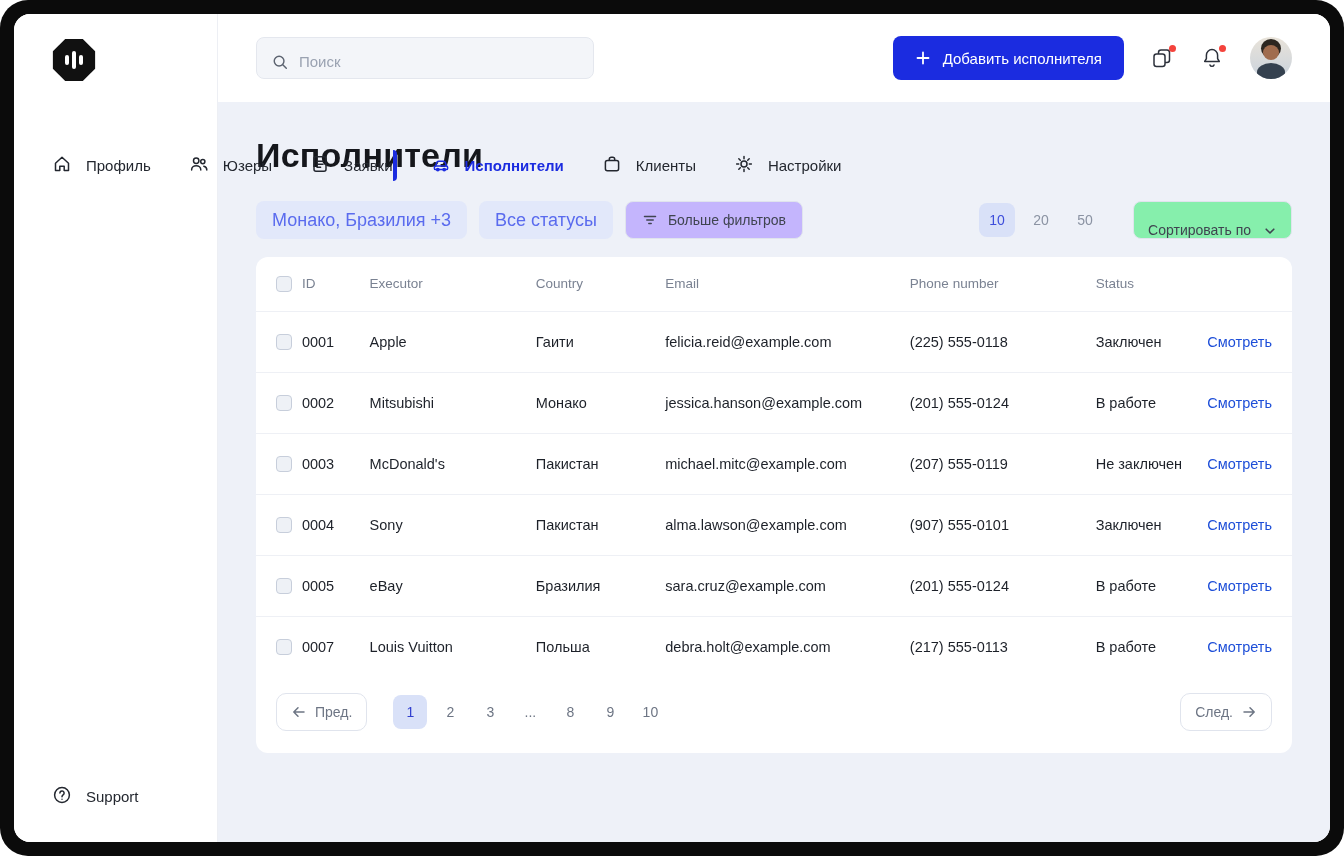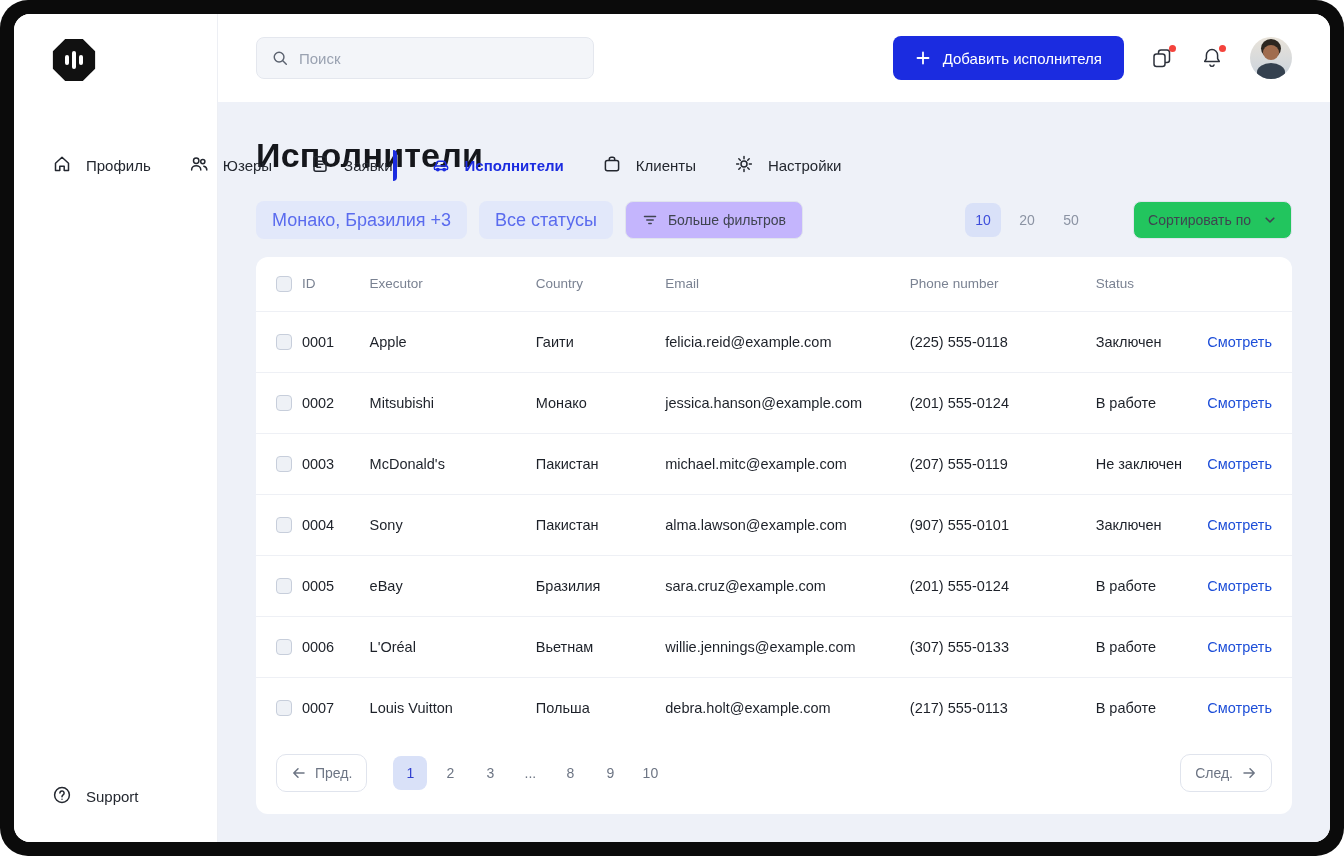--- a/index.html
+++ b/index.html
@@ -16,21 +16,21 @@
   .nav-item { position:relative; height:51px; display:flex; align-items:center; gap:14px; padding-left:38px; font-size:15px; color:#23272f; cursor:pointer; }
   .nav-item svg { width:20px; height:20px; flex-shrink:0; }
   .nav-item.active { color:#1b2ce0; font-weight:bold; }
   .nav-item.active::before { content:''; position:absolute; left:0; top:10px; width:4px; height:31px; background:#1b2ce0; border-radius:0 4px 4px 0; }
   .support { margin-top:auto; margin-bottom:34px; display:flex; align-items:center; gap:14px; padding-left:38px; font-size:15px; color:#23272f; cursor:pointer; }
   .support svg { width:20px; height:20px; }
 
   
   .main { flex:1; display:flex; flex-direction:column; min-width:0; }
   .topbar { height:88px; background:#fff; display:flex; align-items:center; padding:0 38px; flex-shrink:0; }
-  .search { width:338px; height:42px; background:#f3f5f9; border:1px solid #e4e7ee; border-radius:8px; display:flex; align-items:center; padding:9px 14px; gap:10px; }
+  .search { width:338px; height:42px; background:#f3f5f9; border:1px solid #e4e7ee; border-radius:8px; display:flex; align-items:flex-start; padding:15px 14px; gap:10px; }
   .search svg { width:18px; height:18px; flex-shrink:0; }
   .search input { flex:1; border:none; outline:none; background:transparent; font-size:15px; color:#23272f; font-family:"Liberation Sans", sans-serif; }
   .search input::placeholder { color:#9aa2b1; }
   .topbar-right { margin-left:auto; display:flex; align-items:center; gap:26px; }
   .add-btn { height:44px; padding:0 22px; background:#1b2ce0; color:#fff; border:none; border-radius:8px; font-size:15px; display:flex; align-items:center; gap:12px; cursor:pointer; font-family:"Liberation Sans", sans-serif; }
   .add-btn svg { width:16px; height:16px; }
   .icon-btn { position:relative; width:24px; height:24px; cursor:pointer; color:#2c313b; }
   .icon-btn svg { width:24px; height:24px; }
   .icon-btn .dot { position:absolute; top:-1px; right:-2px; width:7px; height:7px; border-radius:50%; background:#f4433c; }
   .avatar { width:42px; height:42px; border-radius:50%; background:linear-gradient(180deg,#e9e3d9,#c9d2dd); position:relative; overflow:hidden; cursor:pointer; }
@@ -40,21 +40,21 @@
   
   .content { flex:1; background:#eef1f8; padding:34px 38px 0 38px; overflow:hidden; }
   .page-title { font-size:34px; font-weight:700; color:#15171c; letter-spacing:.2px; }
   .filters { margin-top:26px; display:flex; align-items:center; }
   .chip { height:38px; padding:0 16px; border-radius:8px; background:#e2e8fa; color:#5a6bee; font-size:18px; display:flex; align-items:center; margin-right:12px; cursor:pointer; }
   .more-filters { height:38px; padding:0 16px; border-radius:8px; background:#c4b5fd; border:1px solid #e0e4ed; color:#3f4450; font-size:14px; display:flex; align-items:center; gap:10px; cursor:pointer; font-family:"Liberation Sans", sans-serif; }
   .more-filters svg { width:16px; height:16px; }
   .filters-right { margin-left:auto; display:flex; align-items:center; gap:8px; }
   .size { min-width:36px; height:34px; border-radius:8px; display:flex; align-items:center; justify-content:center; font-size:14px; color:#8b93a3; cursor:pointer; }
   .size.selected { background:#d9e1f8; color:#3d4ddb; }
-  .sort-btn { height:38px; margin-left:36px; padding:0 14px; border-radius:8px; background:#22c55e; border:1px solid #e0e4ed; color:#3f4450; font-size:14px; display:flex; align-items:center; gap:12px; cursor:pointer; font-family:"Liberation Sans", sans-serif; }
+  .sort-btn { height:38px; margin-left:22px; padding:0 14px; border-radius:8px; background:#86efac; border:1px solid #e0e4ed; color:#3f4450; font-size:14px; display:flex; align-items:flex-end; gap:12px; cursor:pointer; font-family:"Liberation Sans", sans-serif; }
   .sort-btn svg { width:14px; height:14px; }
 
   
   .card { margin-top:18px; background:#fff; border-radius:12px; overflow:hidden; }
   table { width:100%; border-collapse:collapse; }
   thead th { height:54px; text-align:left; font-weight:400; font-size:13.5px; color:#7a8292; }
   tbody td { height:61px; border-top:1px solid #eef0f5; font-size:14.5px; color:#1d2129; }
   .col-check { width:46px; padding-left:20px; }
   .col-id { width:68px; } .col-exec { width:167px; } .col-country { width:130px;margin-left:47px; }
   .col-email { width:245px; } .col-phone { width:187px; } .col-status { width:112px; }
@@ -293,30 +293,20 @@
               <td class="col-check"><span class="checkbox"></span></td>
               <td class="col-id">0005</td>
               <td class="col-exec">eBay</td>
               <td class="col-country">Бразилия</td>
               <td class="col-email">sara.cruz@example.com</td>
               <td class="col-phone">(201) 555-0124</td>
               <td class="col-status">В работе</td>
               <td class="col-action"><a class="view-link">Смотреть</a></td>
             </tr>
 
-            <tr>
-              <td class="col-check"><span class="checkbox"></span></td>
-              <td class="col-id">0006</td>
-              <td class="col-exec">L'Oréal</td>
-              <td class="col-country">Вьетнам</td>
-              <td class="col-email">willie.jennings@example.com</td>
-              <td class="col-phone">(307) 555-0133</td>
-              <td class="col-status">В работе</td>
-              <td class="col-action"><a class="view-link">Смотреть</a></td>
-            </tr>
 
             <tr>
               <td class="col-check"><span class="checkbox"></span></td>
               <td class="col-id">0007</td>
               <td class="col-exec">Louis Vuitton</td>
               <td class="col-country">Польша</td>
               <td class="col-email">debra.holt@example.com</td>
               <td class="col-phone">(217) 555-0113</td>
               <td class="col-status">В работе</td>
               <td class="col-action"><a class="view-link">Смотреть</a></td>

